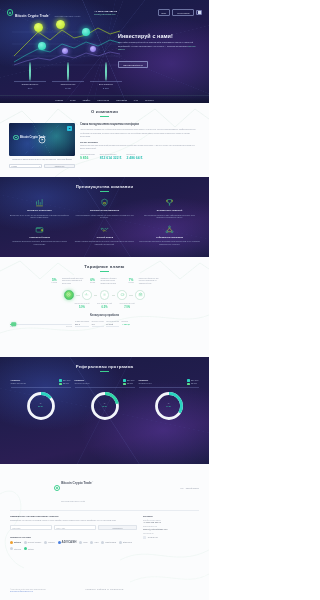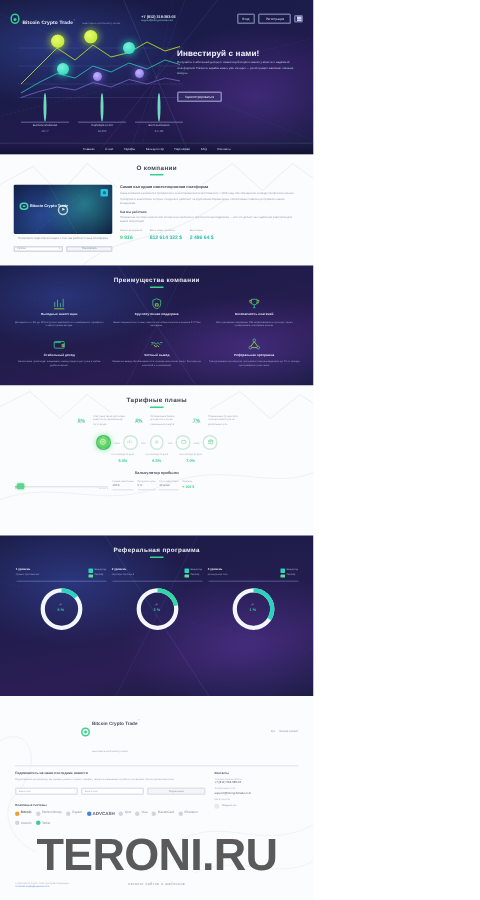--- a/index.html
+++ b/index.html
@@ -1001,17 +1001,16 @@
           </div>
         </div>
       </div>
     </div>
 
     <div class="f-bottom">
       <div>© 2019 Bitcoin Crypto Trade. Все права защищены.</div>
       <div class="lnk">Политика конфиденциальности</div>
     </div>
 
-    <div class="watermark">TERONI.RU</div>
     <div class="wm-sub">каталог сайтов и шаблонов</div>
   </footer>
 
 </div>
 
 </body></html>

